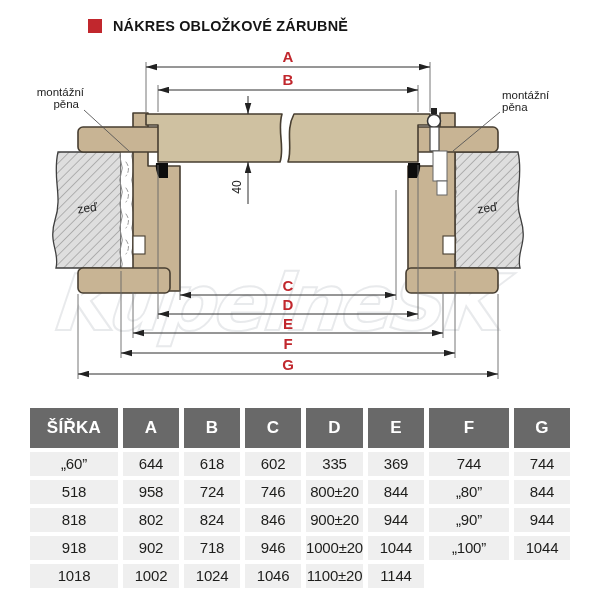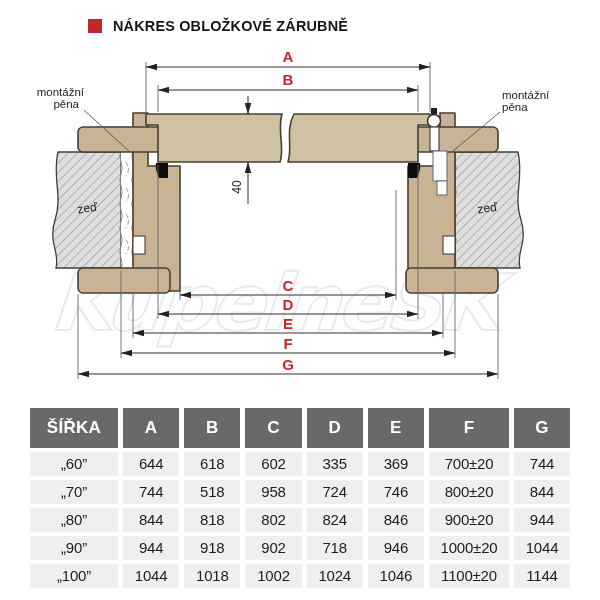--- a/index.html
+++ b/index.html
@@ -168,24 +168,22 @@
     <div class="th">E</div>
     <div class="th">F</div>
     <div class="th">G</div>
 
     <div class="td">„60”</div>
     <div class="td">644</div>
     <div class="td">618</div>
     <div class="td">602</div>
     <div class="td">335</div>
     <div class="td">369</div>
-    <div class="td">700±20</div>
     <div class="td">744</div>
 
-    <div class="td">„70”</div>
     <div class="td">744</div>
     <div class="td">518</div>
     <div class="td">958</div>
     <div class="td">724</div>
     <div class="td">746</div>
     <div class="td">800±20</div>
     <div class="td">844</div>
 
     <div class="td">„80”</div>
     <div class="td">844</div>

